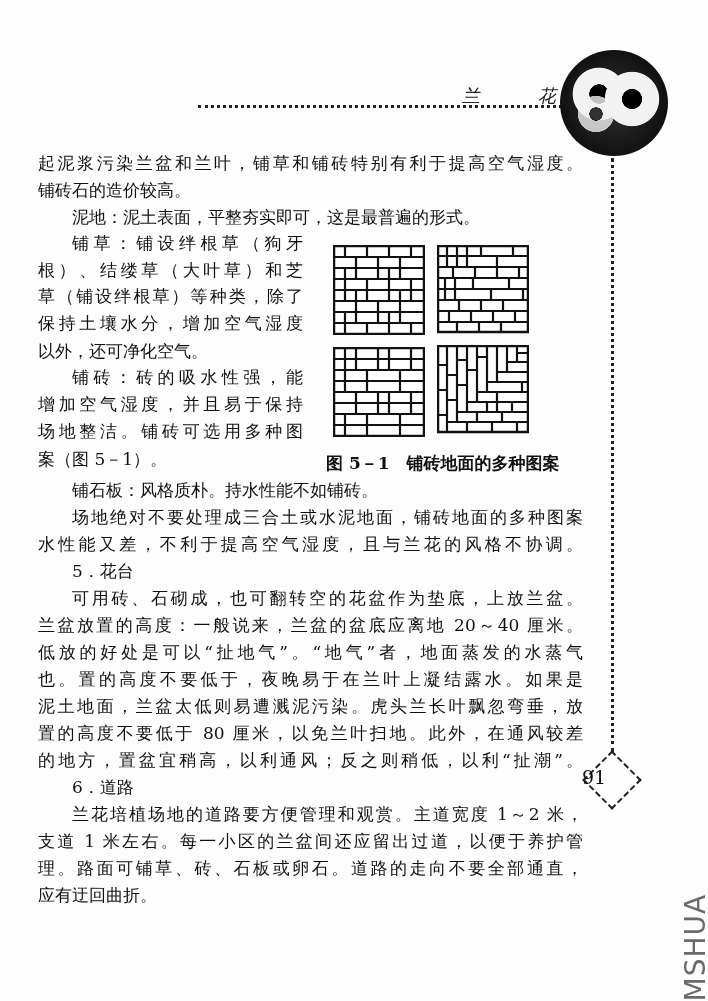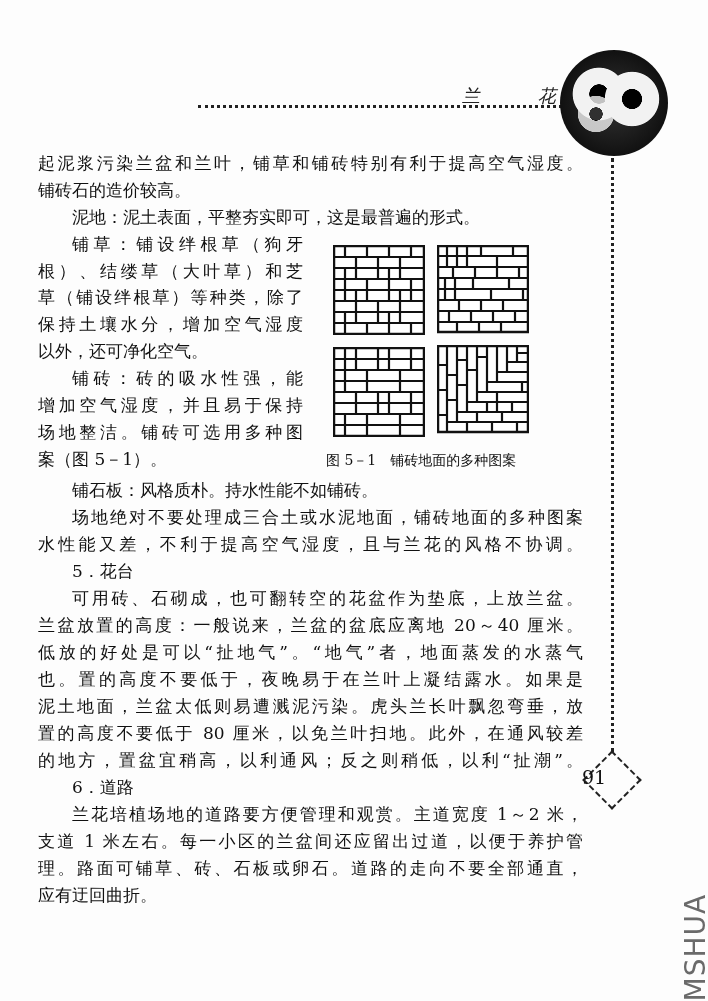--- a/index.html
+++ b/index.html
@@ -35,24 +35,24 @@
     border:2px dashed #222; transform:rotate(45deg);
   }
   .page-num {
     left:582px; top:766px; width:56px; 
     font-size:19px; color:#111;
   }
   .body-text { left:38px; width:545px; font-size:17px; line-height:26.9px; }
   .line { position:absolute; white-space:nowrap; height:27px; }
   .indent { padding-left:34px; }
   .justify-wide { width:545px; text-align-last:justify; text-align:justify; }
-  .justify-narrow { width:265px; text-align-last:justify; text-align:justify; }
+  .justify-narrow { width:265px; text-align-last:justify; text-align:justify;font-family:Liberation Serif, serif; }
   .figure { left:330px; top:242px; width:205px; height:200px; }
   .tile { position:absolute; width:92px; height:90px; }
-  .caption { left:326px; top:452px; font-size:14px; white-space:nowrap; }
+  .caption { left:326px; top:452px; font-size:17px; white-space:nowrap;font-weight:bold; }
   .watermark {
     left:640px; top:930px; width:110px; transform:rotate(-90deg);
     font-family:"DejaVu Sans","Liberation Sans",sans-serif;
     font-size:28px; color:#6a6a6a; letter-spacing:1px; transform-origin:center;
   }
 </style>
 </head>
 <body>
 
 <div class="abs header-title">兰 花</div>

